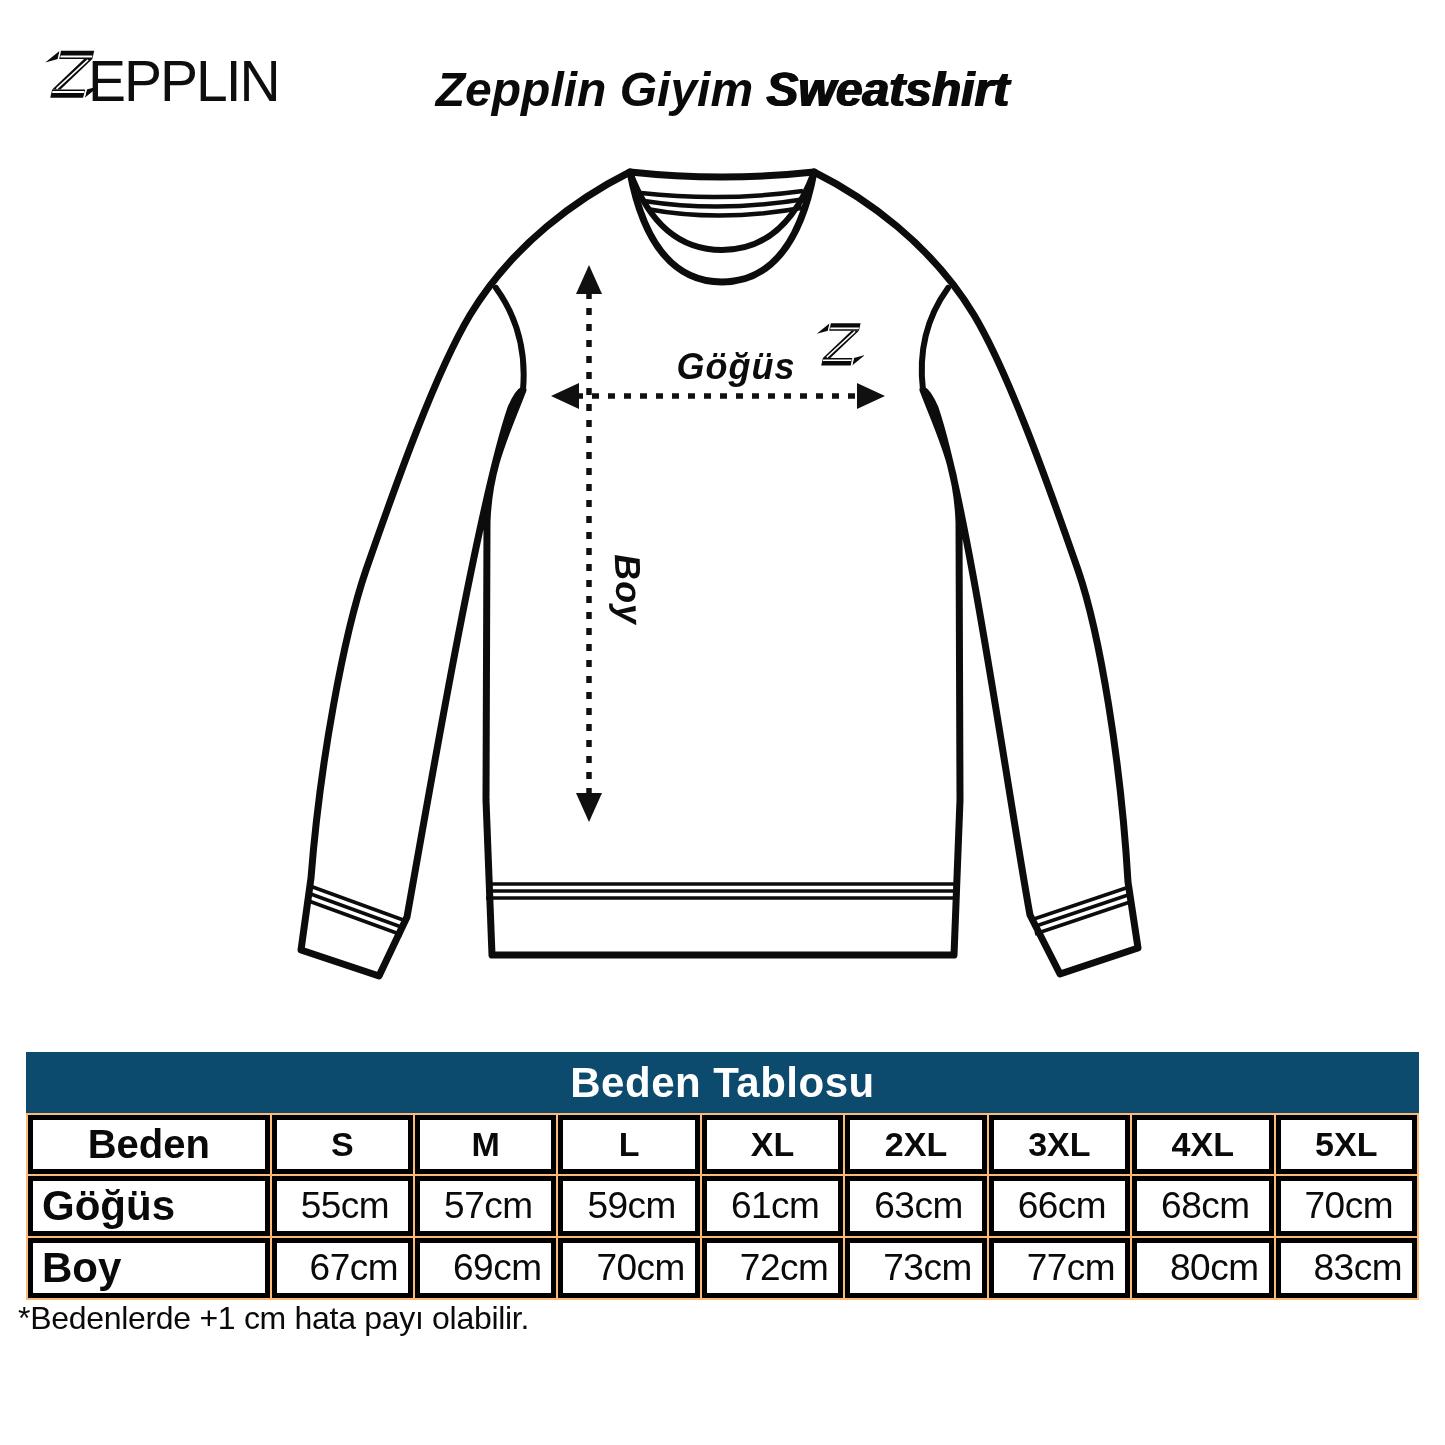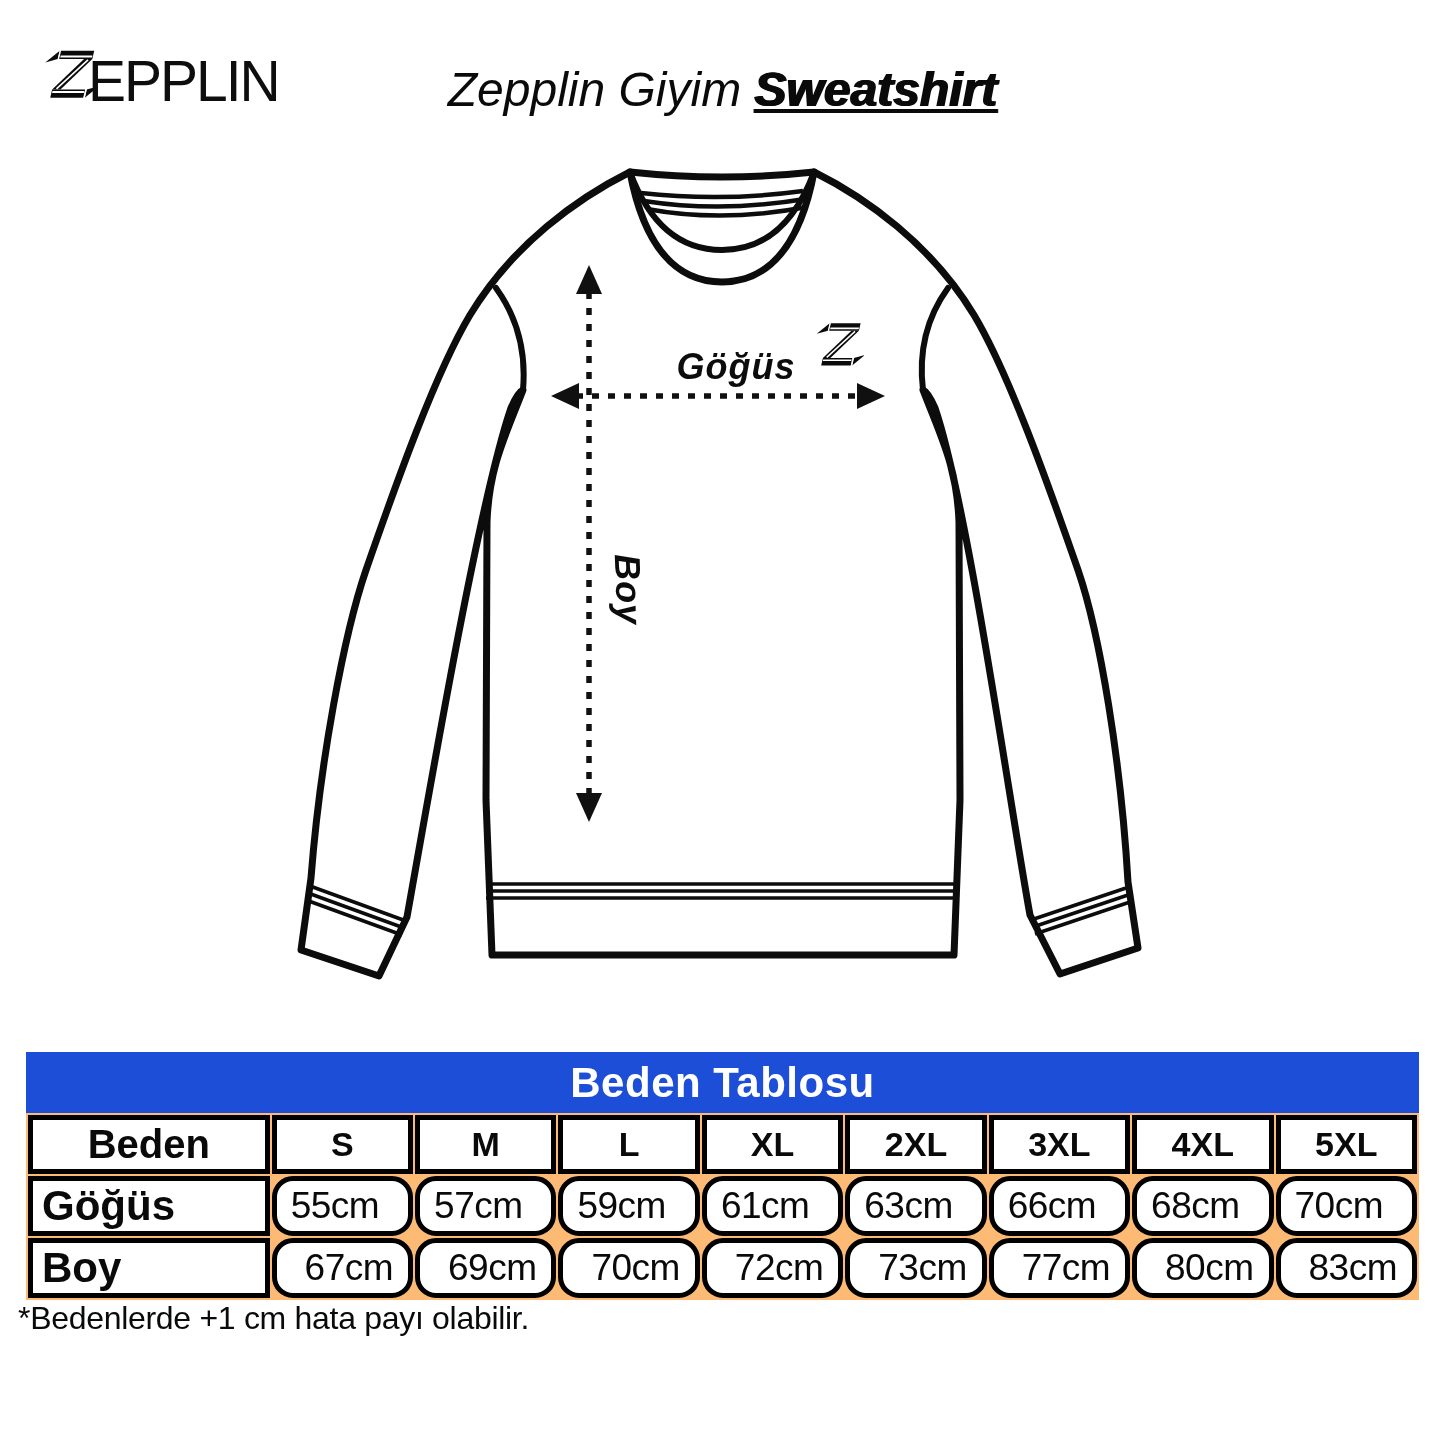--- a/index.html
+++ b/index.html
@@ -6,41 +6,41 @@
   body{
     width:1445px;height:1445px;position:relative;overflow:hidden;
     font-family:"Liberation Sans",sans-serif;color:#0a0a0a;
   }
   .art{position:absolute;left:0;top:0;z-index:1;}
   
   .title{
     position:absolute;left:0;top:62px;width:100%;text-align:center;
     font-style:italic;font-size:48px;letter-spacing:0;z-index:2;
   }
-  .title .t1{font-weight:400;}
-  .title .t2{font-weight:700;text-shadow:0.9px 0 0 currentColor,-0.9px 0 0 currentColor;text-decoration:underline;}
+  .title .t1{font-weight:700;}
+  .title .t2{font-weight:700;text-shadow:0.9px 0 0 currentColor,-0.9px 0 0 currentColor;}
   
   .table-wrap{position:absolute;left:26px;top:1052px;width:1393px;z-index:2;}
   .band{
-    background:#1d4ed8;color:#ffffff;height:61px;display:flex;
+    background:#0c4a6e;color:#ffffff;height:61px;display:flex;
     align-items:center;justify-content:center;font-size:42px;font-weight:700;
     letter-spacing:.5px;
   }
   table.sizes{
     width:100%;border-collapse:separate;border-spacing:2px;background:#fdba74;
     table-layout:fixed;
   }
   table.sizes th,table.sizes td{
     border:5px solid #000;background:#fff;box-sizing:border-box;
     white-space:nowrap;overflow:hidden;
   }
   tr.r1 th{height:59px;font-size:34px;font-weight:700;text-align:center;}
   tr.r1 th.c1{font-size:40px;}
   tr.r2 td,tr.r3 td{font-size:37px;font-weight:400;text-align:left;
-    padding-left:14px;letter-spacing:-0.5px;border-radius:21px;}
+    padding-left:24px;letter-spacing:-0.5px;}
   tr.r2 td{height:54px;}
   tr.r3 td{height:56px;text-align:center;}
   tr.r2 th.c1,tr.r3 th.c1{font-size:42px;font-weight:700;text-align:left;padding-left:9px;}
   
   .footnote{
     position:absolute;left:18px;top:1300px;font-size:32px;font-weight:400;
     letter-spacing:-0.3px;z-index:2;
   }
 </style>
 </head>

